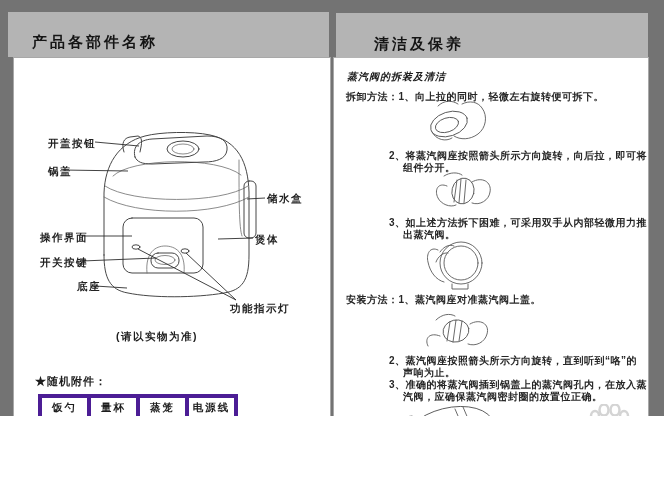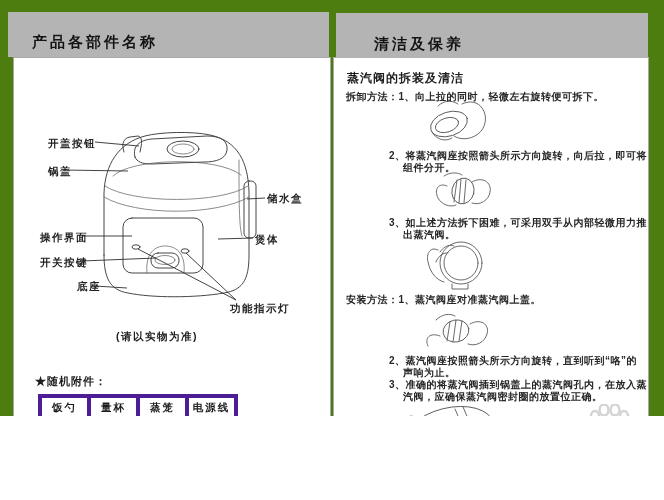--- a/index.html
+++ b/index.html
@@ -1,32 +1,32 @@
 <!DOCTYPE html>
 <html><head>
 <meta charset="utf-8">
 <style>
   html,body{margin:0;padding:0;background:#ffffff;}
   .canvas{
-    position:relative;width:664px;height:416px;background:#4d7c0f;
+    position:relative;width:664px;height:416px;background:#737373;
     font-family:"Liberation Sans",sans-serif;color:#1d1d1d;overflow:hidden;
   }
   .panel{position:absolute;border:1px solid #a8a8a8;background:#fff;z-index:1;}
   .panel-left{left:13px;top:57px;width:316px;height:424px;}
   .panel-right{left:333px;top:57px;width:314px;height:424px;}
   .art{position:absolute;left:0;top:0;z-index:2;}
   .bar{position:absolute;background:#b4b4b4;z-index:4;}
   .bar-left{left:8px;top:12px;width:321px;height:45px;}
   .bar-right{left:336px;top:13px;width:312px;height:45px;}
   .txt{position:absolute;z-index:5;white-space:nowrap;}
   .page-title{font-size:15px;font-weight:700;letter-spacing:3px;color:#151515;z-index:6;}
   .plabel{font-size:10.5px;font-weight:700;letter-spacing:1.5px;color:#222;}
   .note{font-size:10.5px;font-weight:700;letter-spacing:1.5px;}
   .acc-title{font-size:11px;font-weight:700;letter-spacing:1px;}
-  .section-title{font-size:12px;font-weight:700;letter-spacing:1px;}
+  .section-title{font-size:10px;font-weight:700;letter-spacing:1px;font-style:italic;}
   .body-line{font-size:10px;font-weight:600;letter-spacing:0.5px;color:#262626;}
   .pagenum{font-size:11px;font-weight:600;letter-spacing:2px;}
   .acc-table{position:absolute;left:38px;top:394px;z-index:5;border-collapse:collapse;}
   .acc-table th,.acc-table td{border:4px solid #4c1d95;width:45px;padding:0;text-align:center;}
   .acc-table th{height:20px;font-size:10.5px;font-weight:700;letter-spacing:2px;}
   .acc-table td{height:38px;}
   .wm{position:absolute;z-index:7;color:#d4d4d4;font-weight:800;white-space:nowrap;
       text-shadow:0 0 1px #efefef;}
   .wm-big{font-size:30px;letter-spacing:1px;}
   .wm-cjk{font-size:23px;letter-spacing:2px;}

